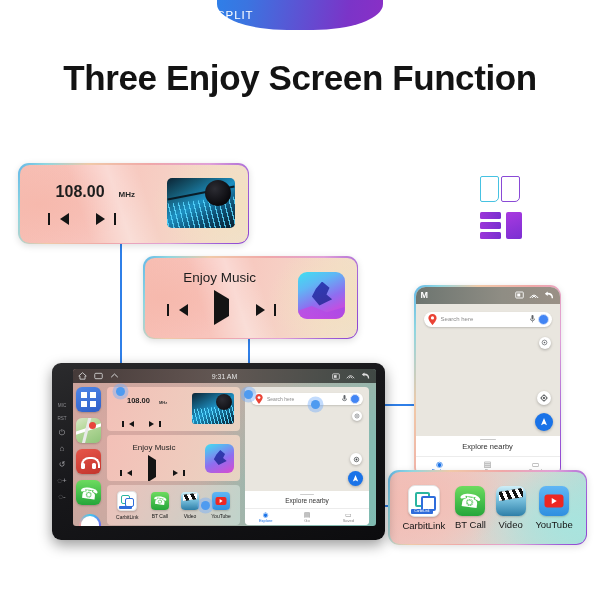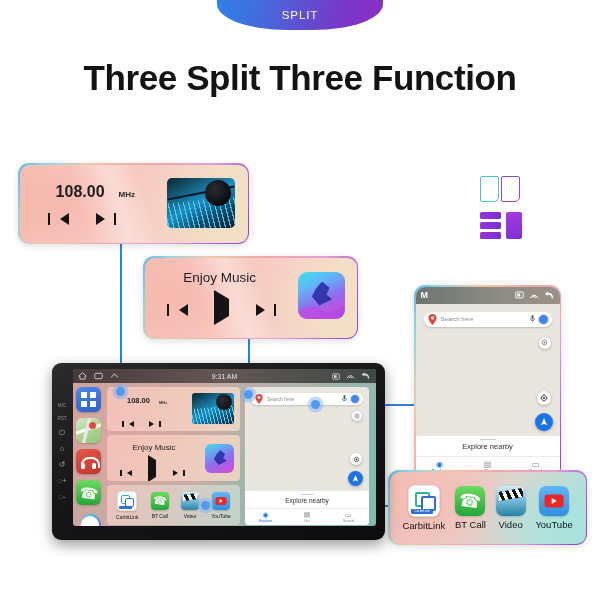--- a/index.html
+++ b/index.html
@@ -7,21 +7,21 @@
     width:600px;height:600px;background:#ffffff;overflow:hidden;
     font-family:"Liberation Sans", sans-serif;position:relative;
   }
   #stage{position:absolute;left:0;top:0;width:600px;height:600px;}
 
   
   .ribbon{
     position:absolute;left:217px;top:0;width:166px;height:30px;
     background:linear-gradient(100deg,#2f7fe8 0%,#3b74e0 18%,#7b34c8 78%,#8a2fc6 100%);
     border-bottom-left-radius:70px 26px;border-bottom-right-radius:70px 26px;
-    display:flex;align-items:center;justify-content:center;
+    display:flex;align-items:center;
   }
   .ribbon span{color:#fff;font-size:11.5px;letter-spacing:.9px;}
   .ribbon:before,.ribbon:after{
     content:"";position:absolute;top:0;width:26px;height:18px;background:#fff;
   }
   .ribbon:before{left:-26px;border-top-right-radius:22px;}
   .ribbon:after{right:-26px;border-top-left-radius:22px;}
 
   
   .title{
@@ -322,21 +322,21 @@
 </style>
 </head>
 <body>
 
 <div id="stage">
 
   <div class="ribbon">
     <span>SPLIT</span>
   </div>
 
-  <div class="title">Three Split Three Function</div>
+  <div class="title">Three Enjoy Screen Function</div>
 
   <div class="line" style="left:120px;top:241px;width:1.6px;height:150px;"></div>
   <div class="line" style="left:248px;top:336px;width:1.6px;height:58px;"></div>
   <div class="line" style="left:315px;top:404px;width:99px;height:1.6px;"></div>
   <div class="line" style="left:205px;top:505px;width:183px;height:1.6px;"></div>
 
   <div class="irid" id="radio-card">
     <div class="inner">
       <div class="sheen"></div>
       <div class="rc-freq">108.00</div>

